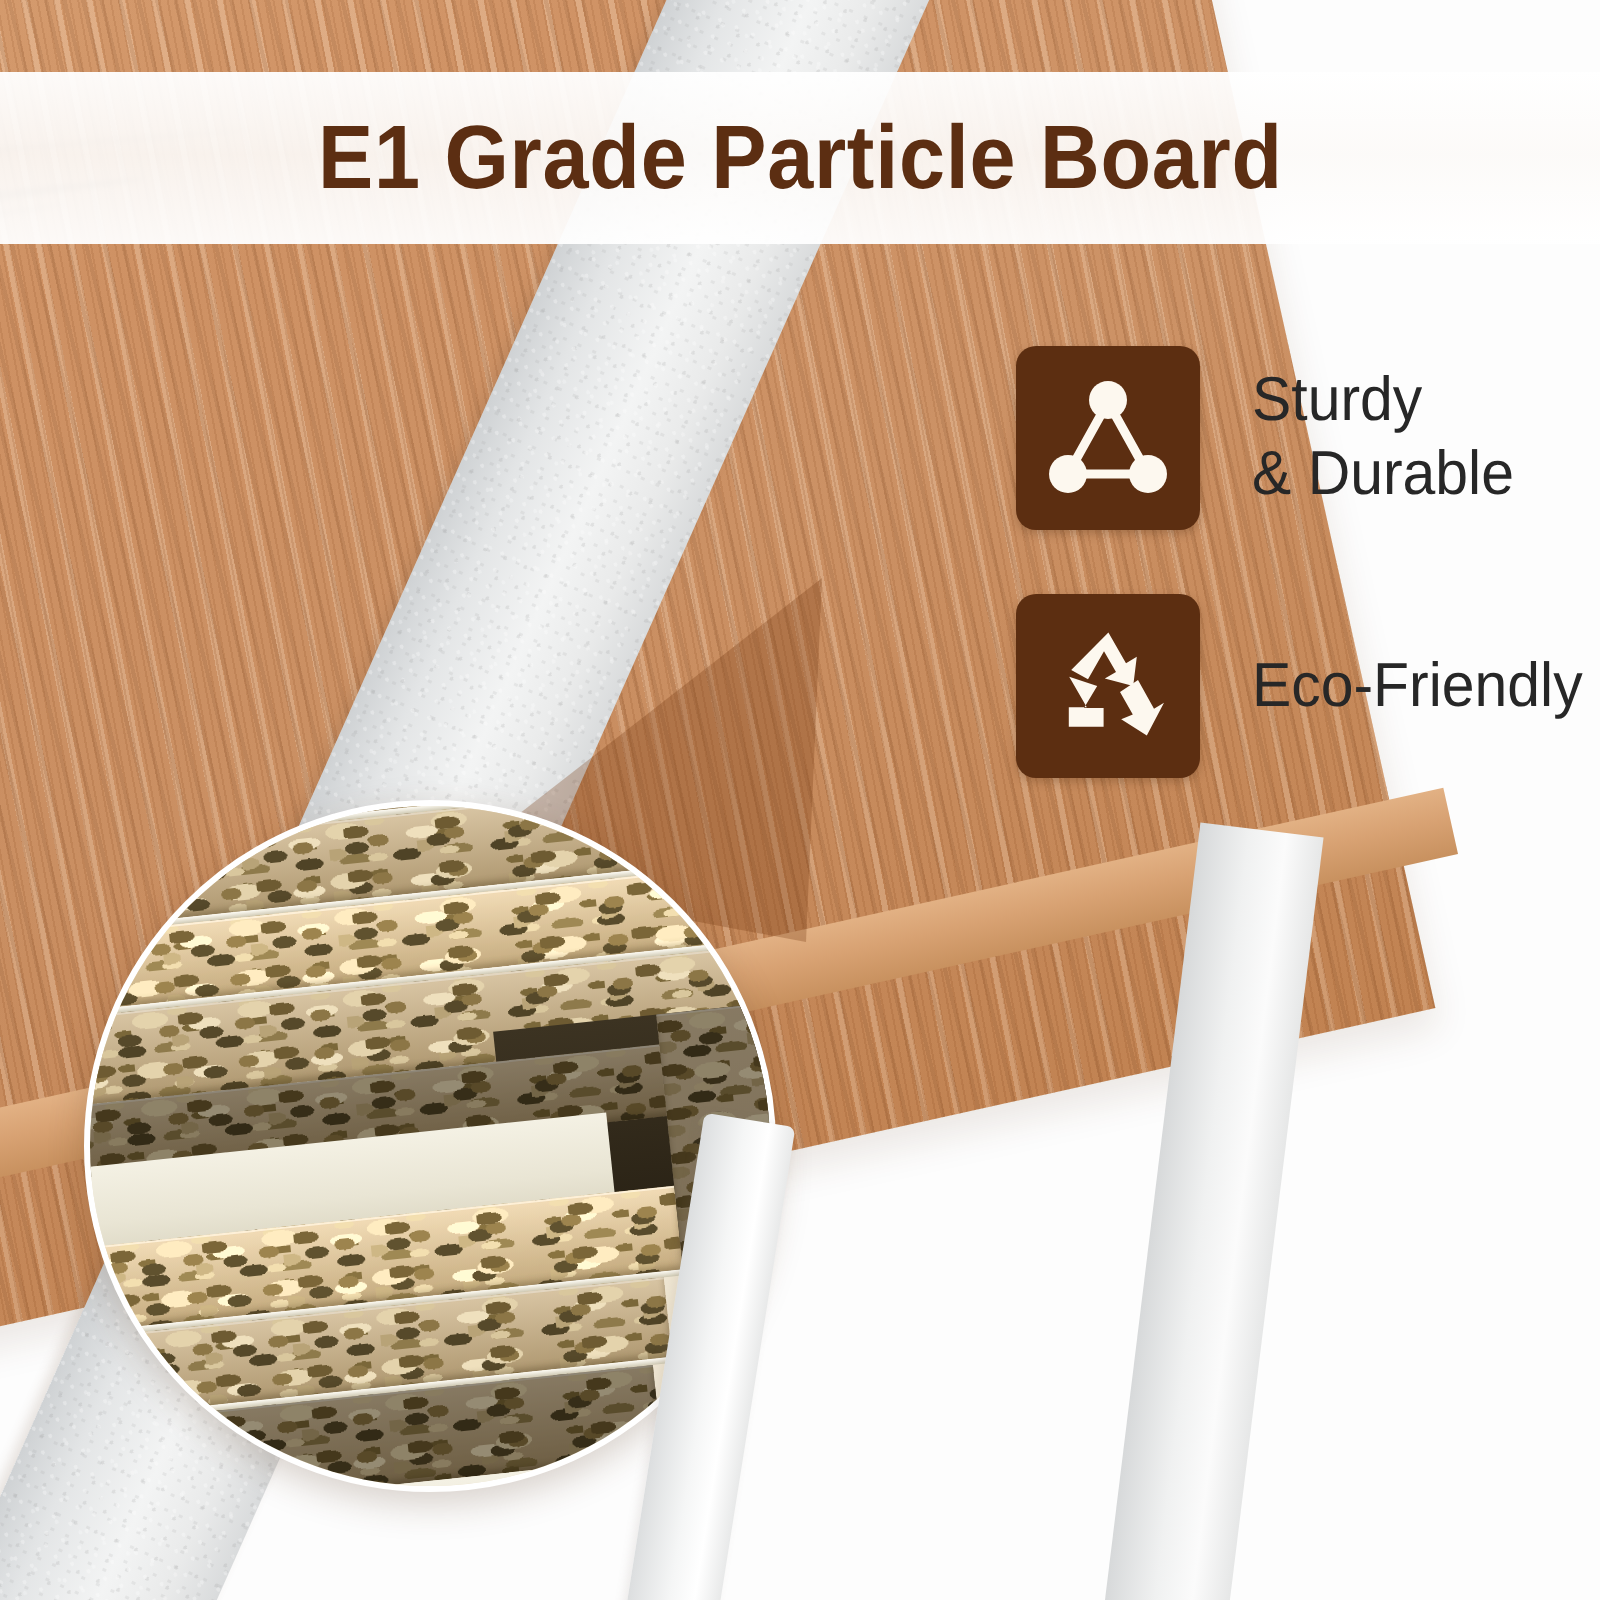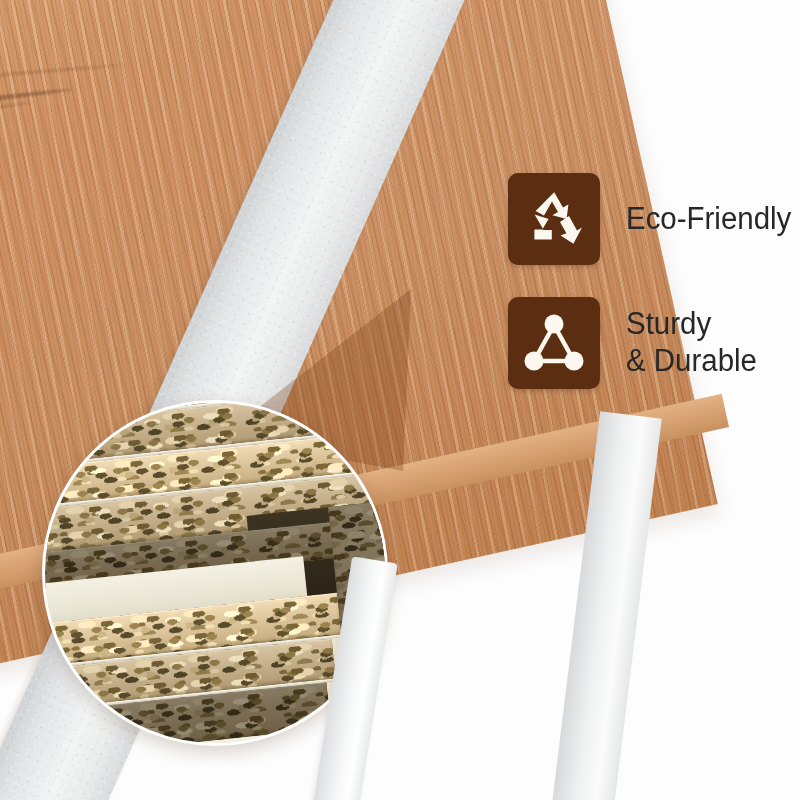--- a/index.html
+++ b/index.html
@@ -312,47 +312,50 @@
       <div class="seam" style="top:321px; width:320px;"></div>
       <div class="chip chip-dark" style="top:324px; height:46px; width:310px;"></div>
       <div class="laminate" style="top:370px; height:52px; width:430px;"></div>
 
       <div class="chip chip-dark" style="left:330px; top:150px; width:105px; height:272px;"></div>
     </div>
   </div>
 
   <div class="frame-leg-center"></div>
 
+  <div class="title-banner">
+    <div class="title-text">E1 Grade Particle Board</div>
+  </div>
 
   <div class="features">
-
-    <div class="feature-row">
-      <div class="badge-tile">
-        <svg width="64" height="62" viewBox="0 0 64 62">
-          <g fill="#fdf8ef">
-
-            <path d="M32.2 4.2 L41.0 19.6 L46.4 16.4 L44.6 31.0 L30.4 27.2 L36.0 24.0 L30.0 13.6 L22.0 27.6 L13.6 23.0 Z"></path>
-
-            <path d="M12.6 26.4 L21.4 41.6 L12.4 41.6 L12.4 51.4 L29.8 51.4 L29.8 42.0 L20.0 42.0 L26.6 31.0 Z"></path>
-
-            <path d="M47.0 28.0 L55.0 42.4 L60.0 39.4 L51.4 55.8 L38.6 47.6 L44.4 45.2 L38.0 34.0 Z"></path>
-          </g>
-        </svg>
-      </div>
-      <div class="feature-label">Eco-Friendly</div>
-    </div>
 
     <div class="feature-row">
       <div class="badge-tile">
         <svg width="64" height="60" viewBox="0 0 64 60">
           <path d="M32 12 L12 48 L52 48 Z" fill="none" stroke="#fdf8ef" stroke-width="4.5" stroke-linejoin="round"></path>
           <circle cx="32" cy="11" r="9.5" fill="#fdf8ef"></circle>
           <circle cx="12" cy="48" r="9.5" fill="#fdf8ef"></circle>
           <circle cx="52" cy="48" r="9.5" fill="#fdf8ef"></circle>
         </svg>
       </div>
       <div class="feature-label">Sturdy
 &amp; Durable</div>
     </div>
 
+    <div class="feature-row">
+      <div class="badge-tile">
+        <svg width="64" height="62" viewBox="0 0 64 62">
+          <g fill="#fdf8ef">
+
+            <path d="M32.2 4.2 L41.0 19.6 L46.4 16.4 L44.6 31.0 L30.4 27.2 L36.0 24.0 L30.0 13.6 L22.0 27.6 L13.6 23.0 Z"></path>
+
+            <path d="M12.6 26.4 L21.4 41.6 L12.4 41.6 L12.4 51.4 L29.8 51.4 L29.8 42.0 L20.0 42.0 L26.6 31.0 Z"></path>
+
+            <path d="M47.0 28.0 L55.0 42.4 L60.0 39.4 L51.4 55.8 L38.6 47.6 L44.4 45.2 L38.0 34.0 Z"></path>
+          </g>
+        </svg>
+      </div>
+      <div class="feature-label">Eco-Friendly</div>
+    </div>
+
   </div>
 
 </div>
 
 </body></html>

